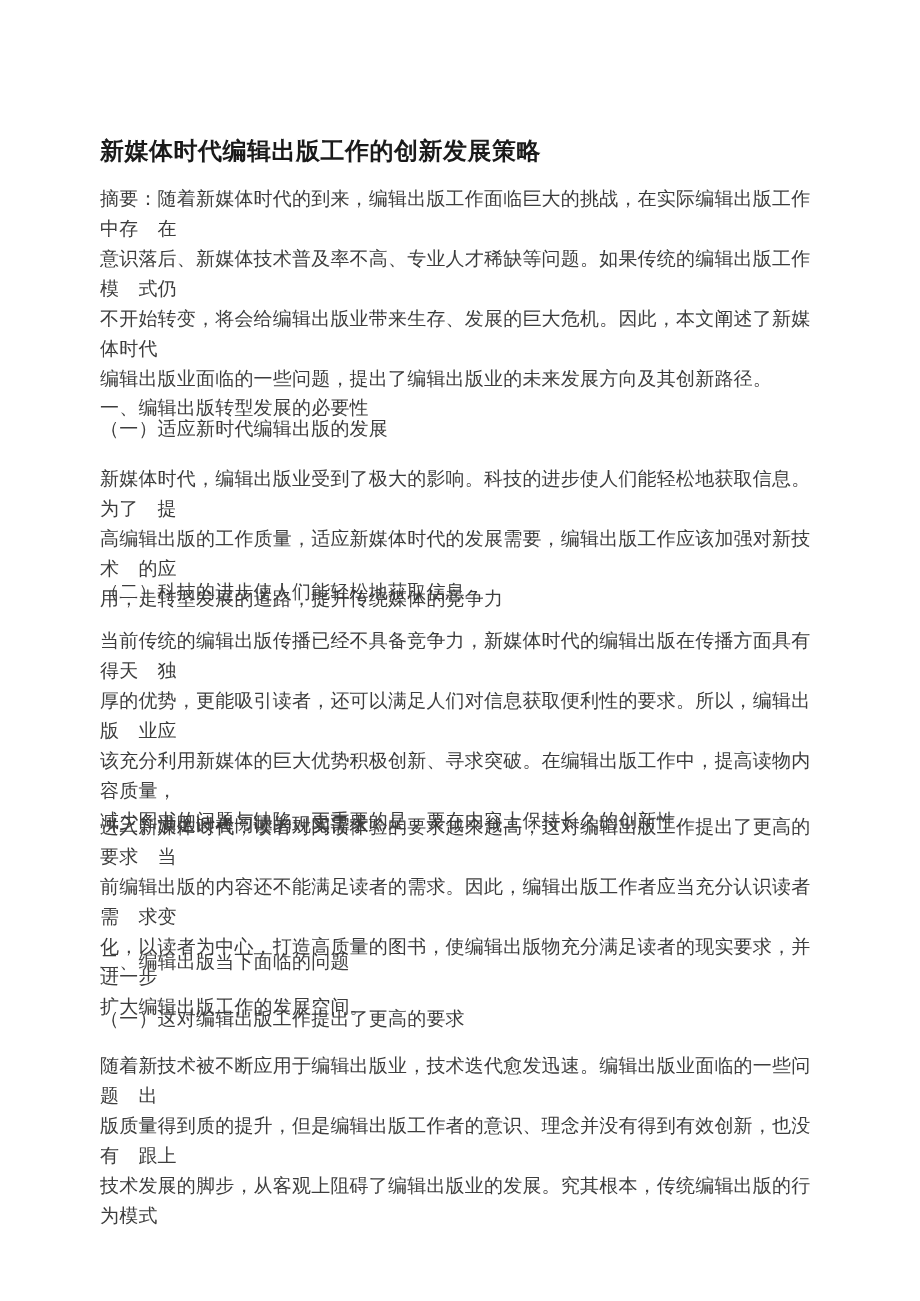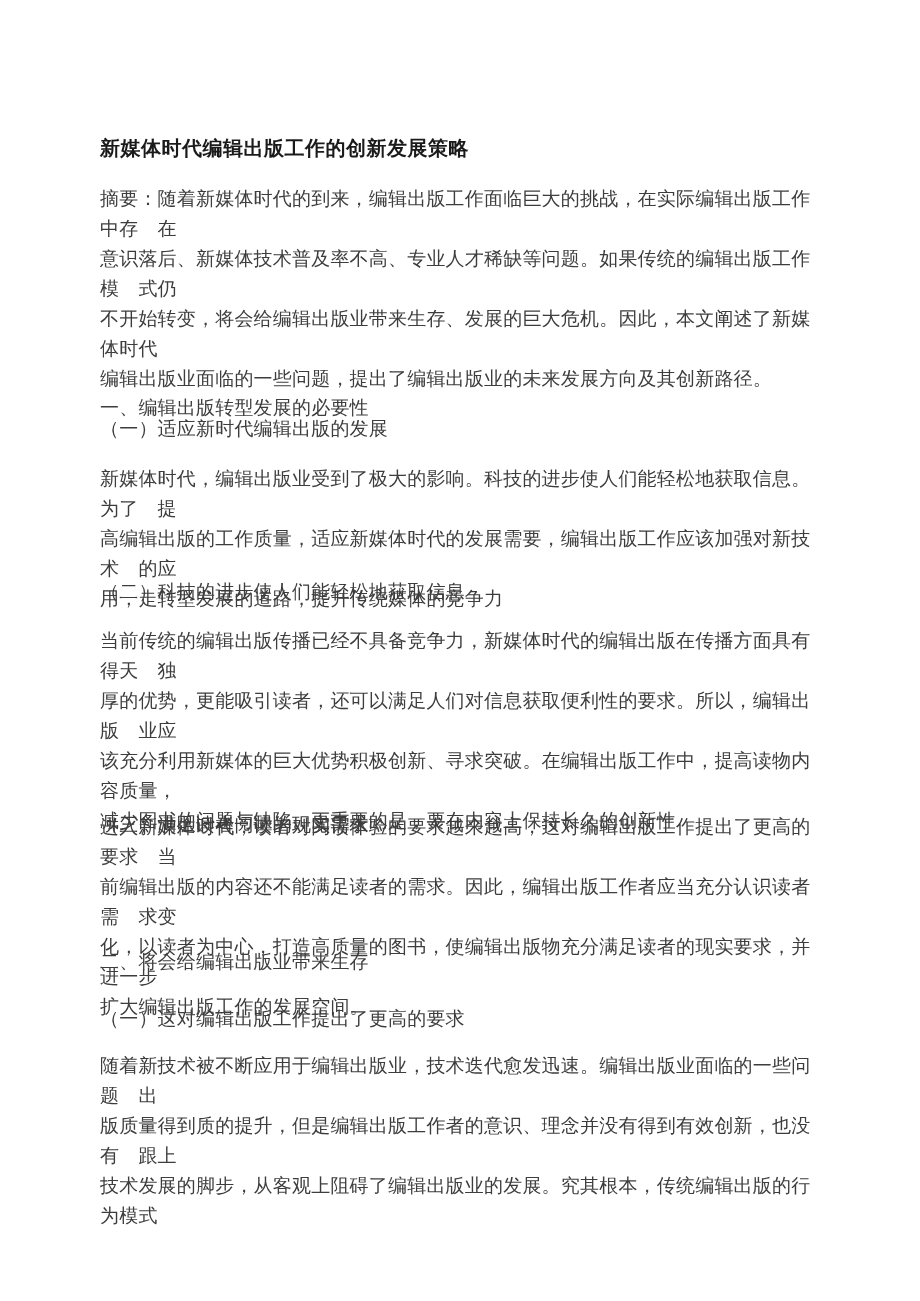--- a/index.html
+++ b/index.html
@@ -25,21 +25,21 @@
     letter-spacing: 0.2px;
   }
   .doc-title {
     position: absolute;
     left: 100px;
     top: 119px;
     width: 726px;
     color: #1a1a1a;
     font-family: "Liberation Sans", sans-serif;
     font-weight: bold;
-    font-size: 20px;
+    font-size: 24px;
     line-height: 32px;
     letter-spacing: 0.5px;
     white-space: pre-wrap;
   }
   .abstract      { top: 184px; }
   .s1-heading    { top: 364px; margin-top: 29px; }
   .sub11-heading { top: 414px; }
   .p11           { top: 464px; }
   .sub12-heading { top: 577px; }
   .p12           { top: 626px; }
@@ -74,19 +74,19 @@
 该充分利用新媒体的巨大优势积极创新、寻求突破。在编辑出版工作中，提高读物内　容质量，
 减少图书的问题与缺陷。更重要的是，要在内容上保持长久的创新性</div>
 
 <div class="doc-block sub13-heading">（三）满足读者阅读的现实需求</div>
 
 <div class="doc-block p13">进入新媒体时代，读者对阅读体验的要求越来越高，这对编辑出版工作提出了更高的要求　当
 前编辑出版的内容还不能满足读者的需求。因此，编辑出版工作者应当充分认识读者需　求变
 化，以读者为中心，打造高质量的图书，使编辑出版物充分满足读者的现实要求，并　进一步
 扩大编辑出版工作的发展空间。</div>
 
-<div class="doc-block s2-heading">二、将会给编辑出版业带来生存</div>
+<div class="doc-block s2-heading">二、编辑出版当下面临的问题</div>
 
 <div class="doc-block sub21-heading">（一）这对编辑出版工作提出了更高的要求</div>
 
 <div class="doc-block p21">随着新技术被不断应用于编辑出版业，技术迭代愈发迅速。编辑出版业面临的一些问题　出
 版质量得到质的提升，但是编辑出版工作者的意识、理念并没有得到有效创新，也没有　跟上
 技术发展的脚步，从客观上阻碍了编辑出版业的发展。究其根本，传统编辑出版的行　为模式</div>
 
 </body></html>

